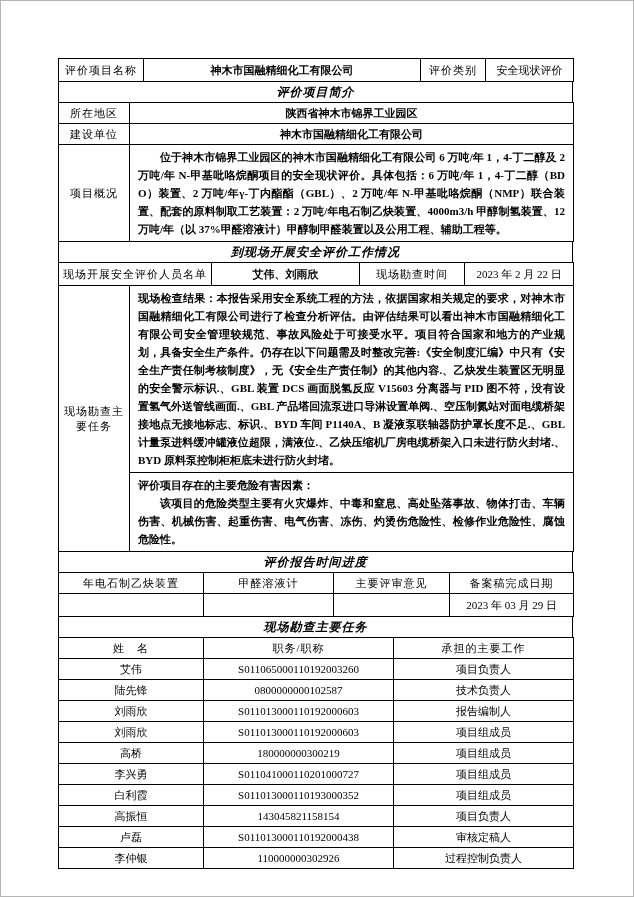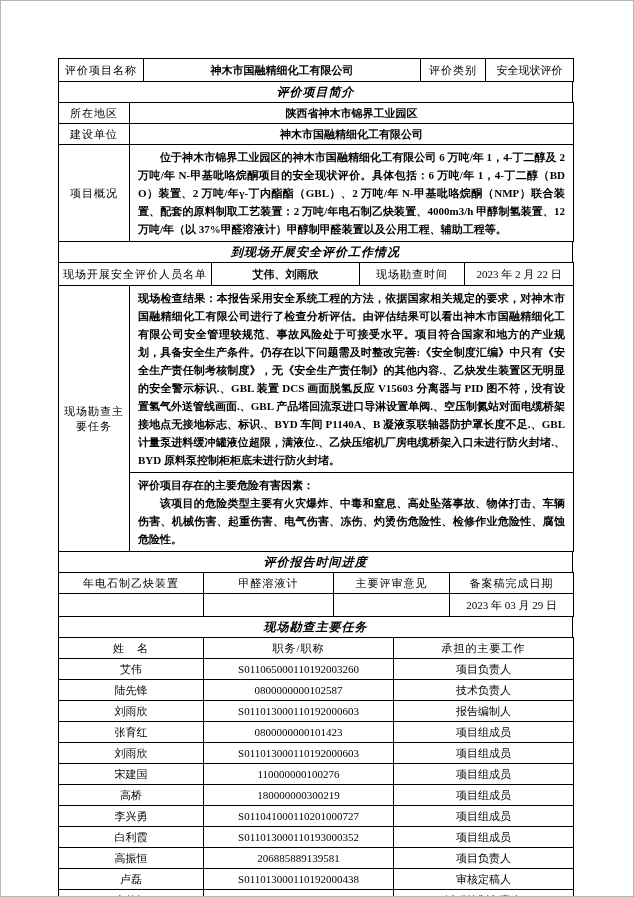--- a/index.html
+++ b/index.html
@@ -202,52 +202,42 @@
         <td>陆先锋</td>
         <td>0800000000102587</td>
         <td>技术负责人</td>
       </tr>
       <tr class="prow">
         <td>刘雨欣</td>
         <td>S011013000110192000603</td>
         <td>报告编制人</td>
       </tr>
       <tr class="prow">
-        <td>张育红</td>
-        <td>0800000000101423</td>
-        <td>项目组成员</td>
-      </tr>
-      <tr class="prow">
         <td>刘雨欣</td>
         <td>S011013000110192000603</td>
         <td>项目组成员</td>
       </tr>
       <tr class="prow">
-        <td>宋建国</td>
-        <td>110000000100276</td>
-        <td>项目组成员</td>
-      </tr>
-      <tr class="prow">
         <td>高桥</td>
         <td>180000000300219</td>
         <td>项目组成员</td>
       </tr>
       <tr class="prow">
         <td>李兴勇</td>
         <td>S011041000110201000727</td>
         <td>项目组成员</td>
       </tr>
       <tr class="prow">
         <td>白利霞</td>
         <td>S011013000110193000352</td>
         <td>项目组成员</td>
       </tr>
       <tr class="prow">
         <td>高振恒</td>
-        <td>206885889139581</td>
+        <td>143045821158154</td>
         <td>项目负责人</td>
       </tr>
       <tr class="prow">
         <td>卢磊</td>
         <td>S011013000110192000438</td>
         <td>审核定稿人</td>
       </tr>
       <tr class="prow">
         <td>李仲银</td>
         <td>110000000302926</td>

